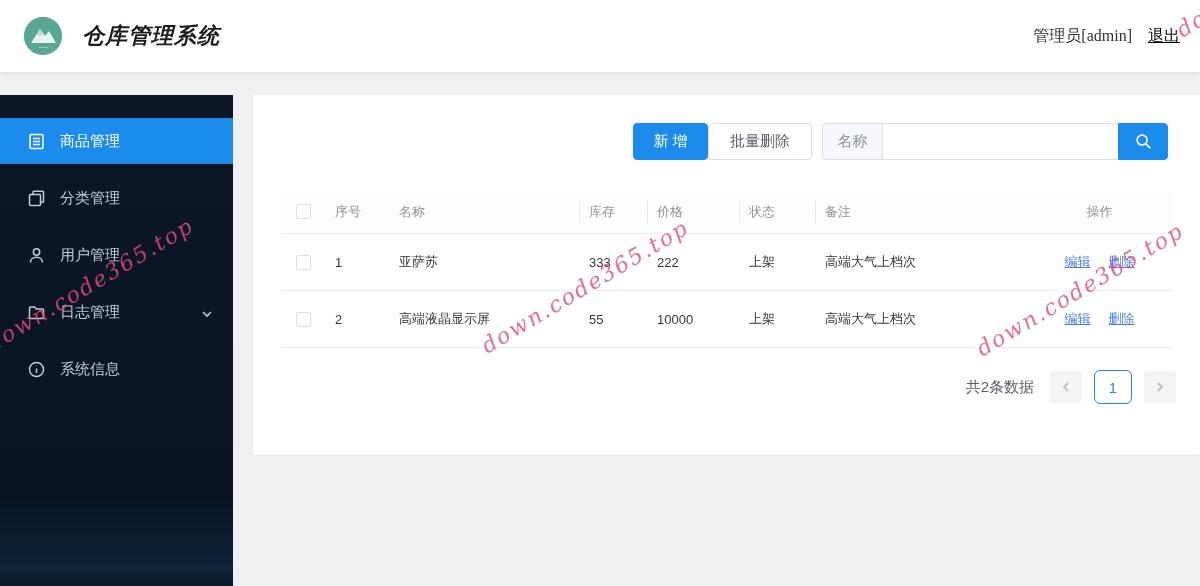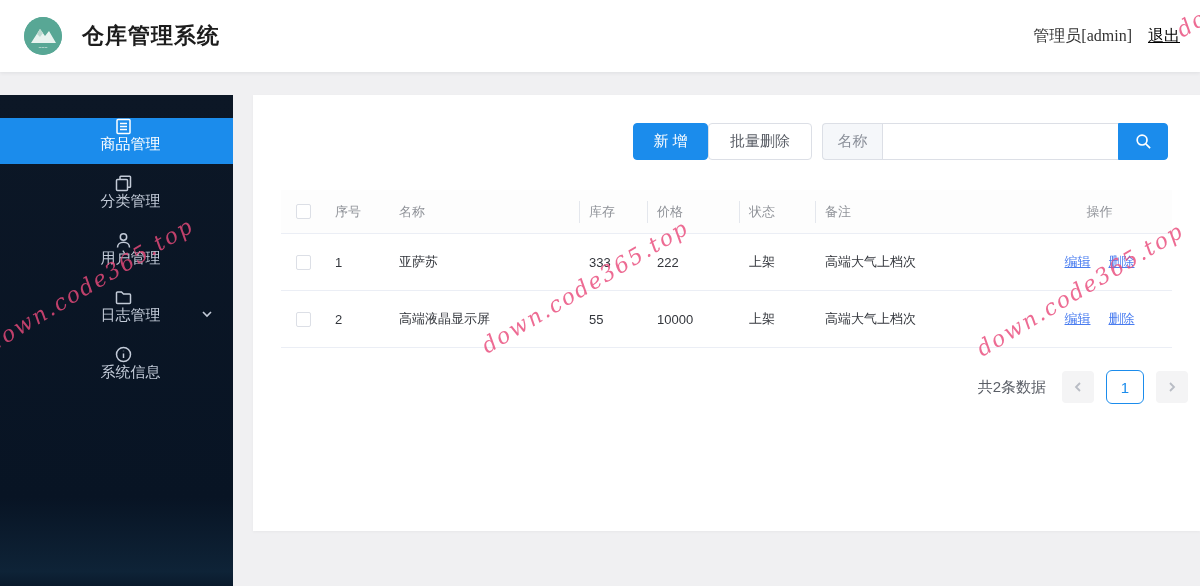--- a/index.html
+++ b/index.html
@@ -4,38 +4,38 @@
 <style>
   * { margin:0; padding:0; box-sizing:border-box; }
   html,body { width:1200px; height:586px; overflow:hidden; background:#f0f0f2;
     font-family:"Liberation Sans","DejaVu Sans",sans-serif; }
 
   
   .header { position:absolute; left:0; top:0; width:1200px; height:72px; background:#fff;
     box-shadow:0 1px 4px rgba(0,21,41,.08); display:flex; align-items:center; z-index:5; }
   .logo { width:38px; height:38px; border-radius:50%; margin-left:24px; background:#58a795;
     display:flex; align-items:center; justify-content:center; overflow:hidden; flex:0 0 auto; }
-  .app-title { margin-left:20px; font-size:22px; font-weight:bold; color:#1c1c1c; letter-spacing:1px; }
+  .app-title { margin-left:20px; font-size:22px; font-weight:bold; color:#1c1c1c; letter-spacing:1px;font-style:italic; }
   .header-right { margin-left:auto; margin-right:20px; display:flex; align-items:center; gap:16px; }
   .user-label { font-size:16px; color:#333;font-family:Liberation Serif, serif; }
   .logout-link { font-size:16px; color:#000000; text-decoration:underline; cursor:pointer; }
 
   
   .sidebar { position:absolute; left:0; top:95px; width:233px; height:491px;
     background:linear-gradient(180deg,#0c1726 0%,#081424 82%,#0e2337 97%,#0a1a2c 100%); z-index:1; }
   .side-item { height:46px; margin-top:11px; display:flex; align-items:center; padding-left:28px;
-    color:#c3cbd8; font-size:15px; cursor:pointer; position:relative;flex-direction:column; }
+    color:#c3cbd8; font-size:15px; cursor:pointer; position:relative; }
   .side-item:first-child { margin-top:23px; }
   .side-item.active { background:#1b8cec; color:#fff; }
   .side-icon { width:17px; height:17px; margin-right:15px; display:inline-flex; flex:0 0 auto; }
   .side-icon svg { width:100%; height:100%; }
   .chevron { position:absolute; right:20px; top:17px; width:12px; height:12px; }
 
   
-  .panel { position:absolute; left:253px; top:95px; width:947px; height:436px; background:#fff;
+  .panel { position:absolute; left:253px; top:95px; width:947px; height:360px; background:#fff;
     border-radius:0; box-shadow:0 1px 3px rgba(0,0,0,.04); z-index:2; }
 
   .toolbar { position:absolute; top:28px; right:32px; display:flex; align-items:center; }
   .btn { height:37px; border-radius:4px; font-size:15px; display:flex; align-items:center;
     justify-content:center; cursor:pointer; }
   .btn-add { width:75px; background:#1b8cec; color:#fff; border:1px solid #1b8cec; }
   .btn-batch { width:104px; background:#fff; color:#5a5e66; border:1px solid #dcdfe6; }
   .search-group { display:flex; margin-left:10px; height:37px; }
   .search-prepend { width:60px; background:#f5f7fa; border:1px solid #dcdfe6; border-right:none;
     border-radius:4px 0 0 4px; color:#8a8f99; font-size:15px; display:flex; align-items:center;
@@ -60,21 +60,21 @@
   .c-status { width:76px; }
   .c-remark { width:212px; }
   .c-ops { width:145px; justify-content:center; padding-left:0; gap:18px; }
   .thead .sep::before { content:""; position:absolute; left:0; top:11px; width:1px; height:22px;
     background:#e4e7ed; }
   .checkbox { width:15px; height:15px; border:1px solid #dcdfe6; border-radius:2px;
     background:#fff; cursor:pointer; }
   .op-link { color:#4a7df0; text-decoration:underline; cursor:pointer; }
 
   
-  .pagination { position:absolute; right:12px; top:275px; display:flex; align-items:center; gap:12px; }
+  .pagination { position:absolute; right:24px; top:275px; display:flex; align-items:center; gap:12px; }
   .total-label { font-size:15px; color:#5a5e66; margin-right:4px; }
   .page-btn { width:32px; height:32px; border-radius:4px; background:#f4f4f5; display:flex;
     align-items:center; justify-content:center; cursor:pointer; color:#b8bcc4; }
   .page-num { width:38px; height:34px; background:#fff; border:1px solid #1b8cec; border-radius:6px;
     color:#1b8cec; font-size:15px; display:flex; align-items:center; justify-content:center; cursor:pointer; }
 
   
   .wm { position:absolute; width:260px; text-align:center; font-family:"DejaVu Serif",serif;
     font-style:italic; font-size:22px; letter-spacing:2px; color:rgba(233,74,123,.82);
     transform:rotate(-31deg); z-index:9; pointer-events:none; white-space:nowrap; }

